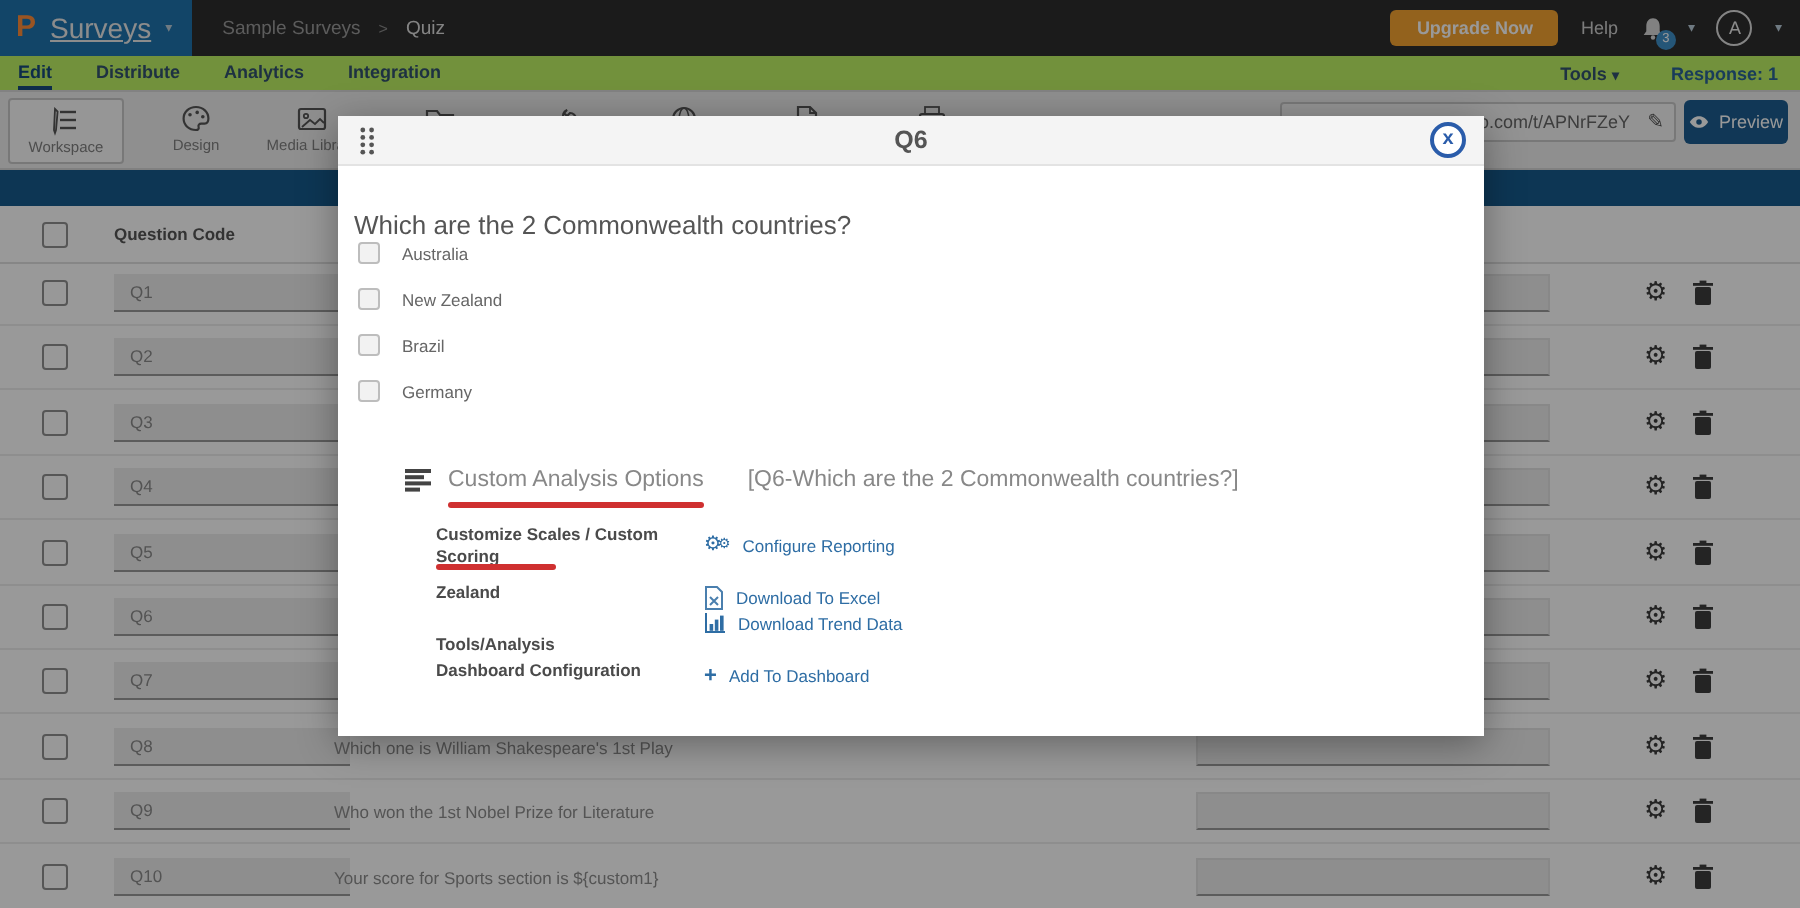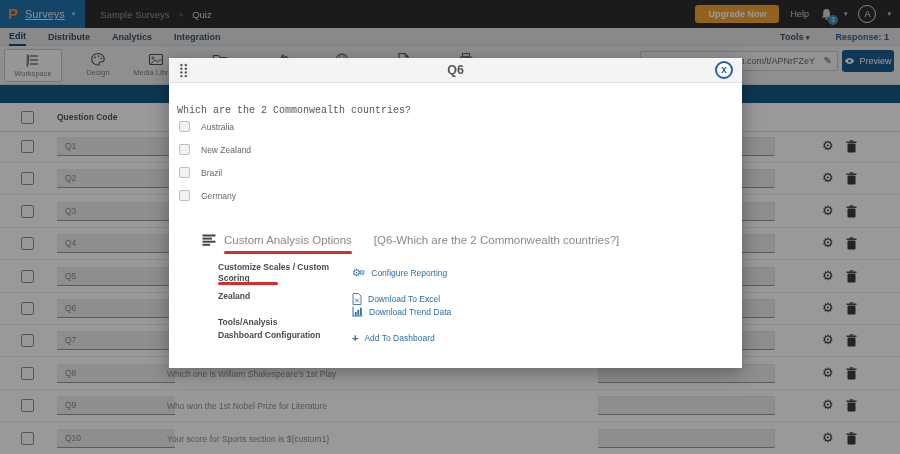--- a/index.html
+++ b/index.html
@@ -6,21 +6,21 @@
   body{width:900px;height:454px;position:relative;overflow:hidden;
        font-family:"Liberation Sans",sans-serif;background:#fff;}
   *{box-sizing:border-box;}
 
   
   .topbar{position:absolute;top:0;left:0;right:0;height:28px;background:#2e2e2e;
           display:flex;align-items:center;z-index:1;}
   .brand{height:28px;background:#1e74ad;display:flex;align-items:center;gap:7px;
          padding:0 10px 0 8px;}
   .logo{color:#ff8d3a;font-weight:bold;font-size:15px;line-height:28px;}
-  .product{color:#e9e9e9;font-size:11px;text-decoration:underline;}
+  .product{color:#e9e9e9;font-size:14px;text-decoration:underline;}
   .caret{color:#b9cbd9;font-size:7px;}
   .crumbs{display:flex;align-items:center;gap:9px;margin-left:15px;font-size:9.5px;}
   .crumb-dim{color:#9a9a9a;}
   .crumb-sep{color:#8a8a8a;font-size:8px;}
   .crumb-cur{color:#dcdcdc;}
   .topbar-right{margin-left:auto;display:flex;align-items:center;gap:11px;padding-right:9px;}
   .upgrade-btn{background:#f5a331;color:#fff;font-size:9px;font-weight:bold;
                padding:4px 13px;border-radius:3px;cursor:pointer;}
   .search-box{width:104px;height:18px;background:#4c4c4c;border:1px solid #8d8d8d;
               border-radius:2px;display:flex;align-items:center;gap:4px;padding:0 5px;}
@@ -28,22 +28,22 @@
                     font-size:9px;width:80px;font-family:inherit;}
   .search-box input::placeholder{color:#b5b5b5;}
   .help{color:#cfcfcf;font-size:9px;}
   .bell-wrap{position:relative;display:flex;align-items:center;}
   .badge{position:absolute;right:-5px;bottom:-4px;width:10px;height:10px;border-radius:50%;
          background:#3f8fc9;color:#fff;font-size:6.5px;text-align:center;line-height:10px;}
   .avatar{width:18px;height:18px;border:1px solid #dcdcdc;border-radius:50%;color:#e8e8e8;
           font-size:9px;text-align:center;line-height:16px;}
 
   
-  .tabrow{position:absolute;top:28px;left:0;right:0;height:18px;background:#e5e5e5;
-          border-bottom:1px solid #d9d9d9;display:flex;align-items:center;gap:22px;
+  .tabrow{position:absolute;top:28px;left:0;right:0;height:18px;background:#bef264;
+          border-bottom:1px solid #d9d9d9;display:flex;gap:22px;
           padding:0 9px;z-index:1;}
   .tab{font-size:9px;font-weight:bold;color:#33536e;line-height:16px;cursor:pointer;}
   .tab.active{color:#174a7c;border-bottom:2px solid #174a7c;}
   .tabrow-right{margin-left:auto;display:flex;align-items:center;gap:26px;padding-right:2px;}
   .tools{font-size:9px;font-weight:bold;color:#33536e;}
   .tools .caret{color:#33536e;}
   .response{font-size:9px;font-weight:bold;color:#2a6496;}
 
   
   .toolbar{position:absolute;top:46px;left:0;right:0;height:39px;background:#efefef;
@@ -88,21 +88,21 @@
   .overlay{position:absolute;inset:0;background:rgba(0,0,0,0.40);z-index:5;}
   .modal{position:absolute;left:169px;top:58px;width:573px;height:310px;background:#fff;
          z-index:10;box-shadow:0 4px 18px rgba(0,0,0,0.35);}
   .modal-header{position:absolute;top:0;left:0;right:0;height:25px;background:#f4f4f4;
                 border-bottom:1px solid #e3e3e3;}
   .mtitle{text-align:center;line-height:25px;font-size:12.5px;font-weight:bold;color:#555;}
   .drag-handle{position:absolute;left:10px;top:5px;cursor:grab;}
   .close-btn{position:absolute;right:9px;top:3px;width:18px;height:18px;border:2px solid #2a5caa;
              border-radius:50%;color:#2a5caa;font-size:10px;font-weight:bold;text-align:center;
              line-height:14px;cursor:pointer;background:#fff;}
-  .mquestion{position:absolute;left:8px;top:47px;font-size:10px;color:#555;font-family:Liberation Mono, monospace;}
+  .mquestion{position:absolute;left:8px;top:47px;font-size:13px;color:#555;}
   .opt{position:absolute;left:10px;display:flex;align-items:center;gap:11px;}
   .opt-box{width:11px;height:11px;background:#f2f2f2;border:1px solid #bdbdbd;border-radius:2px;
            cursor:pointer;}
   .opt-label{font-size:8.5px;color:#666;}
   .analysis-head{position:absolute;left:33px;top:176px;display:flex;align-items:center;gap:8px;
                  font-size:11.5px;color:#888;}
   .analysis-head .suffix{margin-left:14px;}
   .red-line{position:absolute;height:3px;background:#cf3030;border-radius:2px;}
   .red1{left:55px;top:193px;width:128px;}
   .red2{left:49px;top:224px;width:60px;height:2.5px;}

